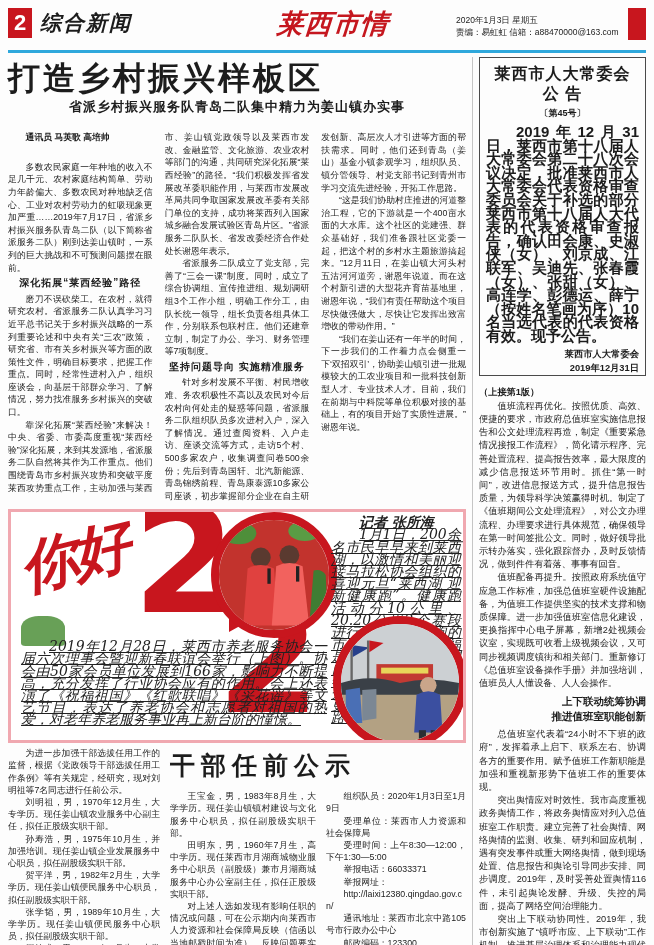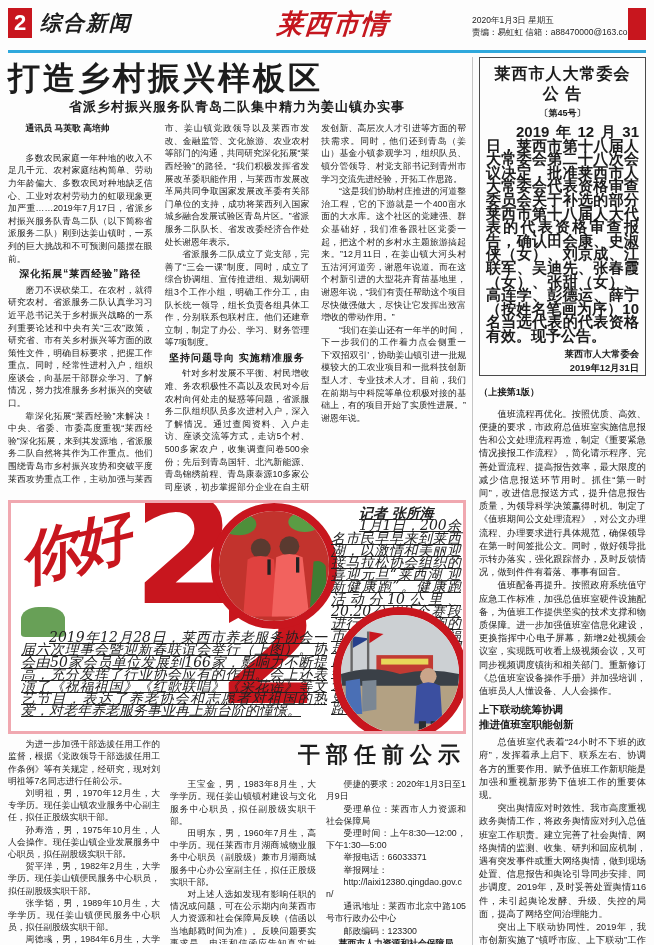--- a/index.html
+++ b/index.html
@@ -7,30 +7,30 @@
         box-sizing:border-box;padding:6px 8px 0 8px;overflow:hidden;
         font-family:"Liberation Sans",sans-serif;color:#1c1c1c;}
   
   .hdr{position:relative;height:42px;}
   .pagenum{position:absolute;left:0;top:2px;width:24px;height:30px;background:#c8161e;
            color:#fff;font-size:22px;font-weight:bold;display:flex;align-items:center;justify-content:center;}
   .section-title{position:absolute;left:32px;top:3px;font-size:21px;font-weight:bold;letter-spacing:2px;font-style:italic;}
   .masthead{position:absolute;left:255px;top:0px;width:140px;text-align:center;color:#c5171f;
             font-family:"DejaVu Serif",serif;font-size:27px;font-weight:bold;font-style:italic;
             letter-spacing:1px;transform:skewX(-4deg);}
-  .hdr-info{position:absolute;left:464px;top:8px;font-size:8.5px;line-height:12px;color:#222;}
+  .hdr-info{position:absolute;left:448px;top:8px;font-size:8.5px;line-height:12px;color:#222;}
   .corner-block{position:absolute;right:0;top:2px;width:18px;height:32px;background:#c8161e;}
   .blue-rule{border:0;border-top:3px solid #2fa8dc;margin:2px 0 0 0;}
   
   .content{display:flex;margin-top:4px;}
   .left-region{width:458px;}
   .right-region{width:174px;margin-left:6px;padding-left:6px;border-left:1px solid #c5c5c5;}
   
   .headline{margin:4px 0 2px 0;text-align:left;font-size:32px;font-weight:bold;letter-spacing:3px;line-height:1.1;}
-  .subheadline{text-align:center;font-size:13px;font-weight:600;margin-bottom:6px;letter-spacing:1px;}
+  .subheadline{text-align:center;font-size:13px;font-weight:600;margin-bottom:15px;letter-spacing:1px;}
   
   .article{column-count:3;column-gap:12px;column-fill:auto;height:372px;overflow:hidden;
            font-size:8.8px;line-height:12.6px;text-align:justify;}
   .article p{margin:0;text-indent:2em;}
   .article .byline{text-indent:2em;font-weight:bold;margin-bottom:17px;}
   .article .subhead{font-weight:bold;text-align:center;text-indent:0;font-size:10px;margin:3px 0;letter-spacing:1px;}
   
   .feature{position:relative;border:3px solid #f0a8b0;height:228px;margin-top:6px;overflow:hidden;background:#fff;}
   .nihao{position:absolute;left:8px;top:16px;color:#c8161e;font-family:"DejaVu Serif",serif;
          font-weight:bold;font-style:italic;font-size:58px;line-height:1;transform:rotate(-14deg);letter-spacing:-4px;}
@@ -45,37 +45,37 @@
   .cap .cap-byline{font-weight:bold;text-indent:2em;font-style:italic;margin:0;}
   .cap p{margin:0;text-indent:2em;}
   .capA{left:320px;top:4px;width:130px;}
   .capB{left:10px;top:128px;width:306px;}
   .green-blob{position:absolute;left:10px;top:104px;width:44px;height:30px;background:#4e8f3a;border-radius:40% 40% 10% 10%;opacity:.85;}
   
   .bottom{display:flex;margin-top:4px;height:206px;overflow:hidden;}
   .bcol1{width:152px;font-size:8.8px;line-height:12.2px;text-align:justify;overflow:hidden;}
   .bcol1 p,.bright p{margin:0;text-indent:2em;}
   .bright{flex:1;margin-left:10px;}
-  .cadre-title{text-align:right;font-size:22px;font-weight:bold;letter-spacing:6px;margin:2px 0 8px 0;}
+  .cadre-title{text-align:left;font-size:25px;font-weight:bold;letter-spacing:6px;margin:2px 0 8px 0;}
   .btwocol{display:flex;font-size:8.8px;line-height:12.2px;text-align:justify;}
   .bc2{width:146px;overflow:hidden;}
   .bc3{width:140px;margin-left:10px;overflow:hidden;}
   .detail-line{text-indent:2em;margin:0;}
   .detail-url{text-indent:1em;margin:0;word-break:break-all;}
   .bsign{text-align:center;font-weight:bold;margin-top:2px;text-indent:0 !important;}
   
   .notice-box{border:1.5px solid #4a4a4a;padding:6px 6px 0 6px;margin-bottom:10px;}
   .notice-title{text-align:center;font-size:16px;font-weight:bold;line-height:1.25;letter-spacing:1px;}
   .notice-number{text-align:center;font-size:9px;font-weight:bold;margin:3px 0 5px 0;}
   .notice-body{font-size:15px;font-weight:600;line-height:13.6px;text-align:justify;text-indent:2em;margin:0;}
   .notice-sign{text-align:right;font-size:9.3px;font-weight:bold;margin-top:4px;line-height:14px;}
   .cont{font-size:9.2px;line-height:13.2px;text-align:justify;}
   .cont p{margin:0;text-indent:2em;}
-  .cont .cont-header{font-weight:bold;text-indent:0;margin-bottom:9px;}
-  .cont .cont-subhead{font-weight:bold;text-align:left;text-indent:0;font-size:10.5px;line-height:15px;margin:4px 0;}
+  .cont .cont-header{font-weight:bold;text-indent:0;margin-bottom:1px;}
+  .cont .cont-subhead{font-weight:bold;text-align:right;text-indent:0;font-size:10.5px;line-height:15px;margin:4px 0;}
 </style>
 </head>
 <body>
 
 <div class="page">
 
   <div class="hdr">
     <div class="pagenum">
         <span>2</span>
       </div>
@@ -158,35 +158,35 @@
             <path d="M4 56 L16 54 L18 84 L4 84 Z" fill="#4a6fb5"></path>
             <path d="M18 56 L30 55 L30 80 L18 82 Z" fill="#7b8794"></path>
           </svg>
         </div>
       </div>
 
       <div class="bottom">
         <div class="bcol1">
           <p>为进一步加强干部选拔任用工作的监督，根据《党政领导干部选拔任用工作条例》等有关规定，经研究，现对刘明祖等7名同志进行任前公示。</p>
           <p>刘明祖，男，1970年12月生，大专学历。现任姜山镇农业服务中心副主任，拟任正股级实职干部。</p>
-          <p>孙寿浩，男，1975年10月生，人人会操作。现任姜山镇企业发展服务中心职员，拟任副股级实职干部。</p>
+          <p>孙寿浩，男，1975年10月生，并加强培训。现任姜山镇企业发展服务中心职员，拟任副股级实职干部。</p>
           <p>贺平洋，男，1982年2月生，大学学历。现任姜山镇便民服务中心职员，拟任副股级实职干部。</p>
           <p>张学韬，男，1989年10月生，大学学历。现任姜山镇便民服务中心职员，拟任副股级实职干部。</p>
           <p>周德彧，男，1984年6月生，大学学历。现任姜山镇镇村建设与文化服务中心职员，拟任副股级实职干部。</p>
         </div>
         <div class="bright">
           <h2 class="cadre-title">干部任前公示</h2>
           <div class="btwocol">
             <div class="bc2">
               <p>王宝金，男，1983年8月生，大学学历。现任姜山镇镇村建设与文化服务中心职员，拟任副股级实职干部。</p>
               <p>田明东，男，1960年7月生，高中学历。现任莱西市月湖商城物业服务中心职员（副股级）兼市月湖商城服务中心办公室副主任，拟任正股级实职干部。</p>
               <p>对上述人选如发现有影响任职的情况或问题，可在公示期内向莱西市人力资源和社会保障局反映（信函以当地邮戳时间为准）。反映问题要实事求是，电话和信函应告知真实姓名。对线索不清的匿名电话和匿名信函，公示期间不予受理。</p>
             </div>
             <div class="bc3">
-              <p class="detail-line">便捷的要求：2020年1月3日至1月9日</p>
+              <p class="detail-line">组织队员：2020年1月3日至1月9日</p>
               <p class="detail-line">受理单位：莱西市人力资源和社会保障局</p>
               <p class="detail-line">受理时间：上午8:30—12:00，下午1:30—5:00</p>
               <p class="detail-line">举报电话：66033371</p>
               <p class="detail-line">举报网址：</p>
               <p class="detail-url">http://laixi12380.qingdao.gov.cn/</p>
               <p class="detail-line">通讯地址：莱西市北京中路105号市行政办公中心</p>
               <p class="detail-line">邮政编码：123300</p>
               <p class="bsign">莱西市人力资源和社会保障局</p>
 
             </div>

